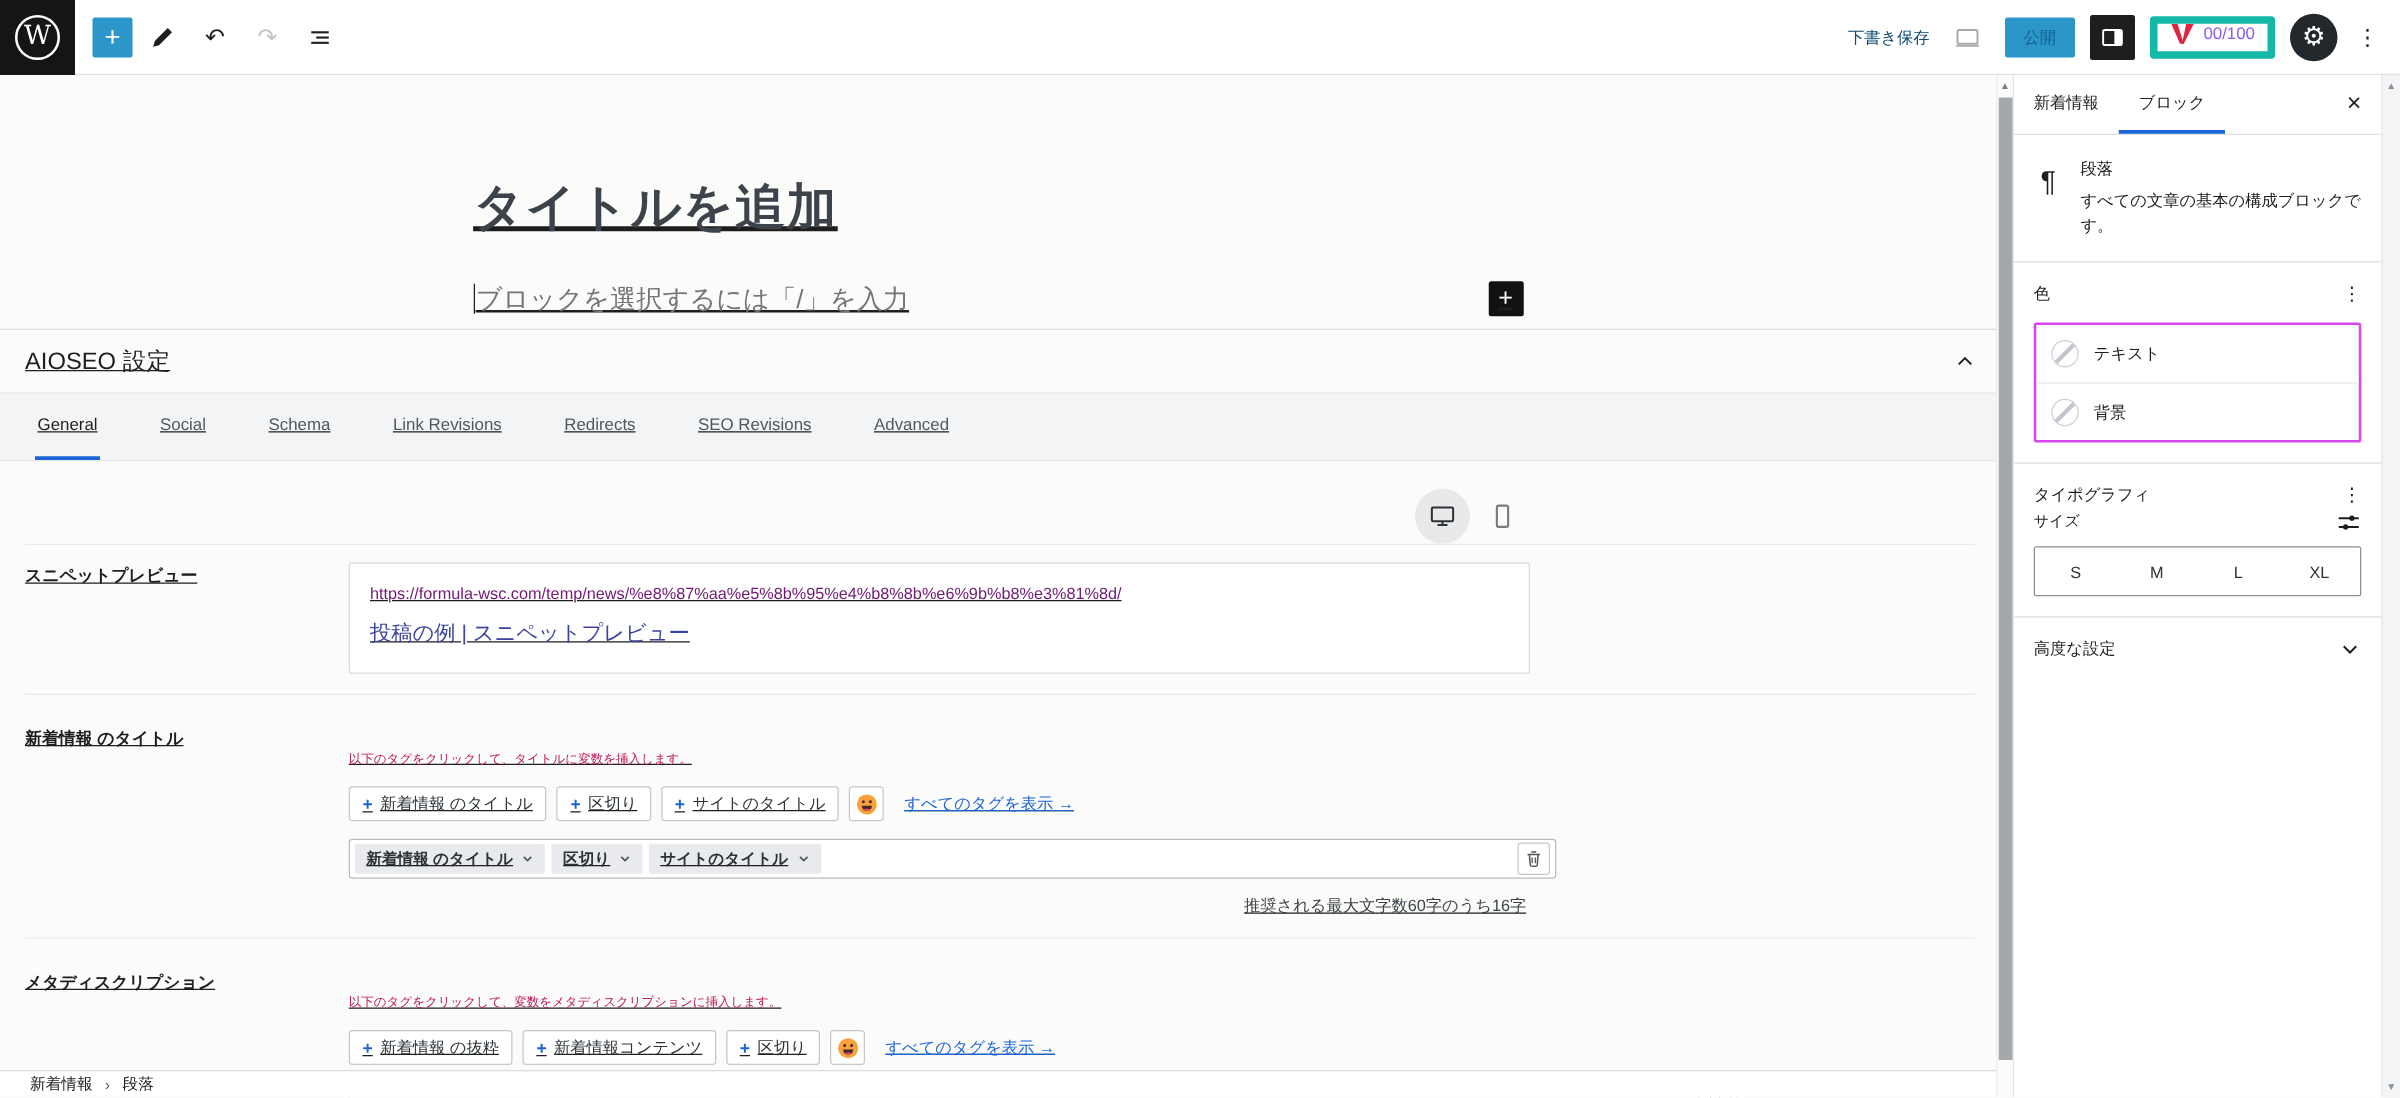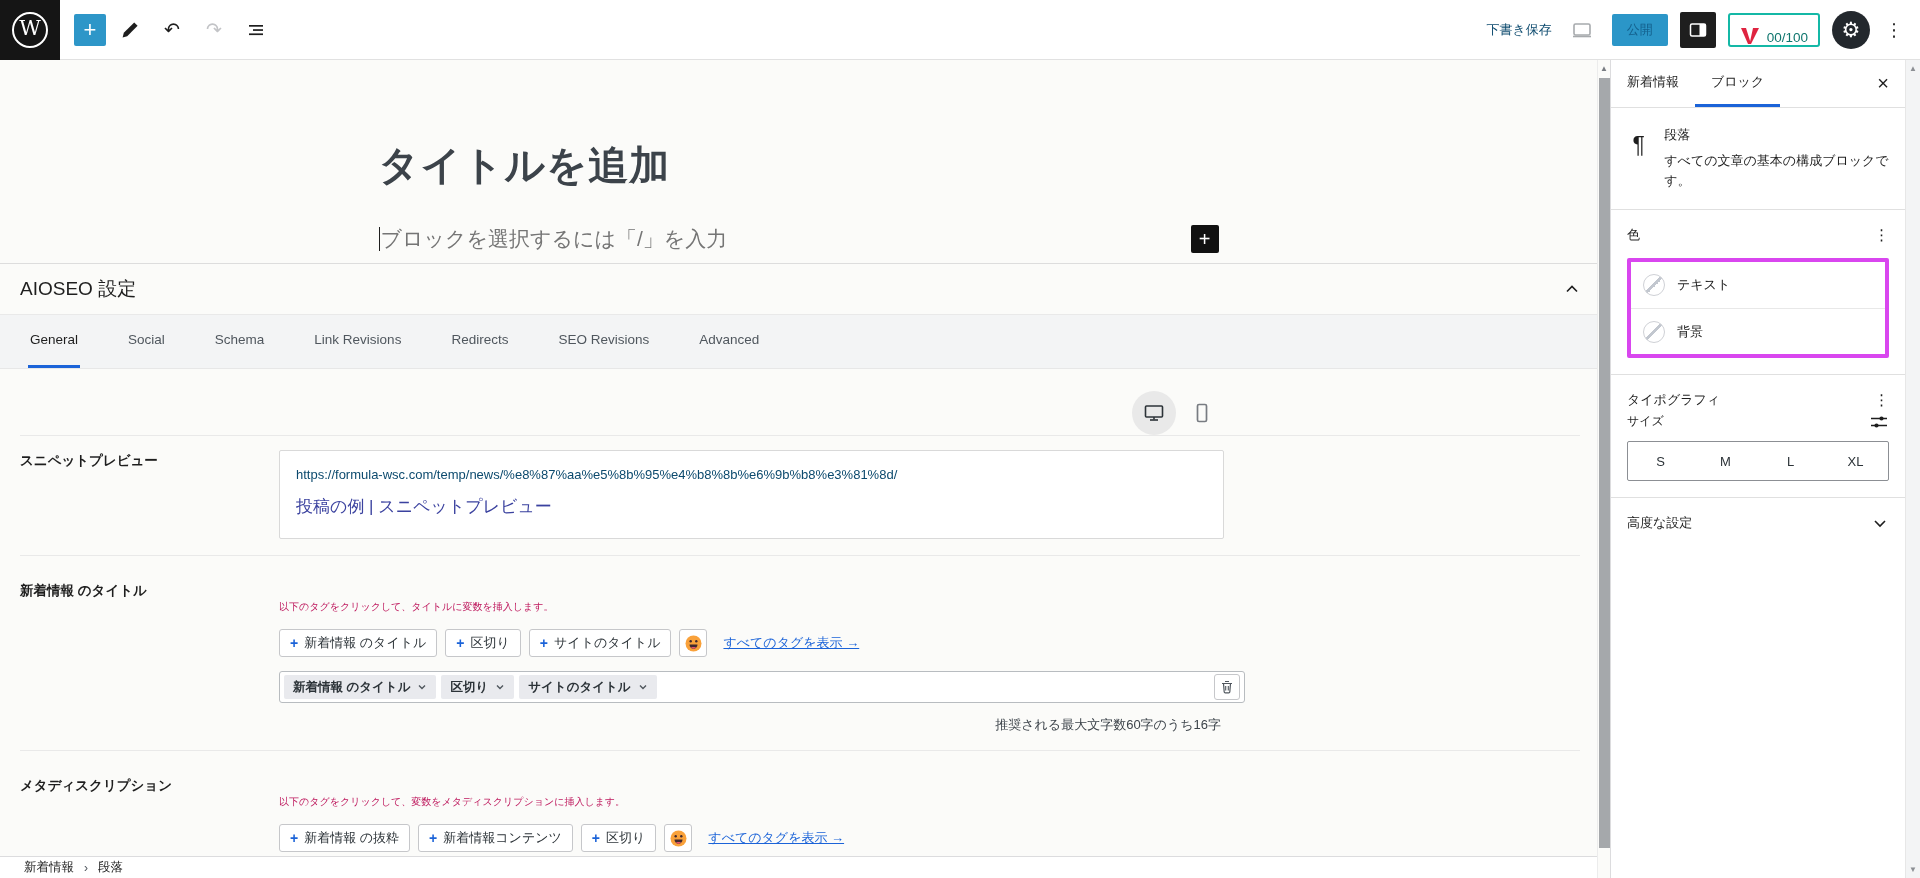--- a/index.html
+++ b/index.html
@@ -12,27 +12,27 @@
   .wp-logo { width:60px; height:60px; background:#151515; display:flex; align-items:center; justify-content:center; flex:0 0 auto; cursor:pointer; }
   .wp-logo .wmark { width:36px; height:36px; border:2px solid #fff; border-radius:50%; display:flex; align-items:center; justify-content:center; color:#fff; font-family:"DejaVu Serif",serif; font-size:21px; line-height:1; padding-bottom:2px; }
   .tb-left { display:flex; align-items:center; gap:6px; padding-left:14px; }
   .inserter-btn { width:32px; height:32px; border-radius:2px; background:#2d96c8; color:#fff; font-size:22px; display:flex; align-items:center; justify-content:center; border:none; cursor:pointer; }
   .tb-iconbtn { width:36px; height:36px; display:flex; align-items:center; justify-content:center; background:none; border:none; cursor:pointer; font-size:19px; color:#1e1e1e; }
   .tb-iconbtn.disabled { color:#c3c4c7; }
   .tb-right { margin-left:auto; display:flex; align-items:center; gap:12px; padding-right:14px; }
   .save-draft { background:none; border:none; color:#0c4a6e; font-size:13px; cursor:pointer; }
   .publish-btn { background:#2b96c8; color:#14618e; border:none; border-radius:2px; height:32px; padding:0 15px; font-size:13px; cursor:pointer; }
   .panel-toggle { width:36px; height:36px; background:#1e1e1e; border:none; border-radius:2px; display:flex; align-items:center; justify-content:center; cursor:pointer; }
-  .seo-score { height:34px; display:flex; align-items:flex-end; gap:7px; background:#fff; border:2px solid #14b8a6; border-radius:3px; padding:0 10px; color:#0f766e; font-size:13.5px; cursor:pointer; }
+  .seo-score { height:34px; display:flex; align-items:flex-start; gap:7px; background:#fff; border:6px solid #14b8a6; border-radius:3px; padding:0 10px; color:#8b5cf6; font-size:13.5px; cursor:pointer; }
   .gear-btn { width:38px; height:38px; border-radius:50%; background:#23282d; color:#fff; border:none; font-size:21px; display:flex; align-items:center; justify-content:center; cursor:pointer; }
   .kebab-btn { background:none; border:none; font-size:18px; color:#1e1e1e; cursor:pointer; width:24px; }
 
   
   .workspace { display:flex; height:818px; }
-  .main { position:relative; width:1597px; height:818px; overflow:hidden; background:#fbfbf9; }
+  .main { position:relative; width:1597px; height:818px; overflow:hidden; background:#fbfbf9;text-decoration:underline; }
   .main-scrollrail { width:13px; background:#fbfbf9; border-left:1px solid #ececec; position:relative; }
   .main-scrollrail .arrow { text-align:center; font-size:8px; color:#787c82; padding-top:4px; }
   .main-scrollthumb { position:absolute; left:1px; right:0; top:18px; bottom:30px; background:#a5a8ab; }
 
   
   .edit-col { width:840px; margin:0 auto; padding-top:78px; }
   .post-title { font-size:40px; font-weight:bold; color:#3c434a; letter-spacing:1px; }
   .para-row { margin-top:32px; display:flex; align-items:center; }
   .caret { display:inline-block; width:1px; height:24px; background:#1e1e1e; margin-right:1px; vertical-align:middle; }
   .para-placeholder { font-size:21px; color:#757575; }
@@ -51,21 +51,21 @@
   .device-row { width:1204px; margin-top:22px; display:flex; justify-content:flex-end; align-items:center; gap:4px; height:44px; }
   .device-btn { width:44px; height:44px; border:none; background:none; border-radius:50%; display:flex; align-items:center; justify-content:center; cursor:pointer; }
   .device-btn.active { background:#e9e9e9; }
 
   .sec-row { display:flex; border-top:1px solid #e9e9e9; padding:24px 0 16px 0; width:1560px; }
   .sec-row.first { padding-top:14px; }
   .sec-label { width:259px; font-size:13.5px; font-weight:bold; color:#1e1e1e; padding-top:2px; }
   .sec-right { flex:0 0 auto; }
 
   .snippet-box { width:945px; background:#fff; border:1px solid #d9d9d9; border-radius:2px; padding:16px 16px 20px 16px; }
-  .snippet-url { font-size:13px; color:#0c4a6e; }
+  .snippet-url { font-size:13px; color:#701a75; }
   .snippet-title { font-size:17px; color:#3b429f; margin-top:13px; cursor:pointer; }
 
   .sec-help { font-size:10px; color:#be185d;margin-top:20px; }
   .tagbtn-row { display:flex; align-items:center; gap:8px; margin-top:15px; }
   .tag-btn { height:28px; display:flex; align-items:center; background:#fff; border:1px solid #c6c7ca; border-radius:3px; padding:0 10px; font-size:13px; font-weight:500; color:#2c3338; cursor:pointer; }
   .tag-btn .plus { color:#1b63d8; font-weight:bold; margin-right:6px; font-size:14px; }
   .emoji-btn { width:28px; height:28px; display:flex; align-items:center; justify-content:center; background:#fff; border:1px solid #c6c7ca; border-radius:3px; cursor:pointer; }
   .show-all-link { font-size:13px; color:#1b63d8; text-decoration:underline; margin-left:8px; cursor:pointer; }
 
   .tag-input { width:966px; height:32px; margin-top:14px; background:#fff; border:1px solid #b8bcc0; border-radius:3px; display:flex; align-items:center; padding:0 4px; gap:5px; }
@@ -87,21 +87,21 @@
   .sb-tab.active { border-bottom-color:#1b63d8; font-weight:500; }
   .sb-close { margin-left:auto; border:none; background:none; font-size:20px; padding:0 16px; cursor:pointer; color:#1e1e1e; }
   .block-card { display:flex; padding:18px 16px; gap:14px; }
   .block-card .picon { font-size:23px; width:26px; text-align:center; padding-top:6px; }
   .block-card .bc-title { font-size:13px; font-weight:500; margin-bottom:7px; }
   .block-card .bc-desc { font-size:13px; color:#1e1e1e; line-height:1.55; }
   .sb-panel { border-top:1px solid #e0e0e0; padding:16px; }
   .sb-panel-head { display:flex; align-items:center; }
   .sb-panel-title { font-size:13px; font-weight:500; }
   .sb-kebab { margin-left:auto; background:none; border:none; font-size:15px; color:#1e1e1e; cursor:pointer; }
-  .color-group { margin-top:14px; border:4px solid #d946ef; border-radius:2px; }
+  .color-group { margin-top:14px; border:2px solid #d946ef; border-radius:2px; }
   .color-row { height:46px; display:flex; align-items:center; gap:12px; padding:0 12px; cursor:pointer; }
   .color-row + .color-row { border-top:1px solid #e8e8e8; }
   .swatch { width:22px; height:22px; border-radius:50%; border:1px solid #cfd1d6; background:linear-gradient(135deg, #fff 43%, #c2c7cf 43%, #c2c7cf 55%, #fff 55%); }
   .color-row .clabel { font-size:13px; }
   .size-row { margin-top:4px; display:flex; align-items:flex-start;gap:44px; }
   .size-label { font-size:12px; }
   .size-adjust { margin-left:auto; background:none; border:none; cursor:pointer; }
   .segmented { margin-top:10px; height:40px; border:1px solid #8c8f94; border-radius:2px; display:grid; grid-template-columns:repeat(4,1fr); }
   .seg-opt { border:none; background:none; font-size:13px; color:#2c3338; cursor:pointer; }
   .adv-head { display:flex; align-items:center; cursor:pointer; }

